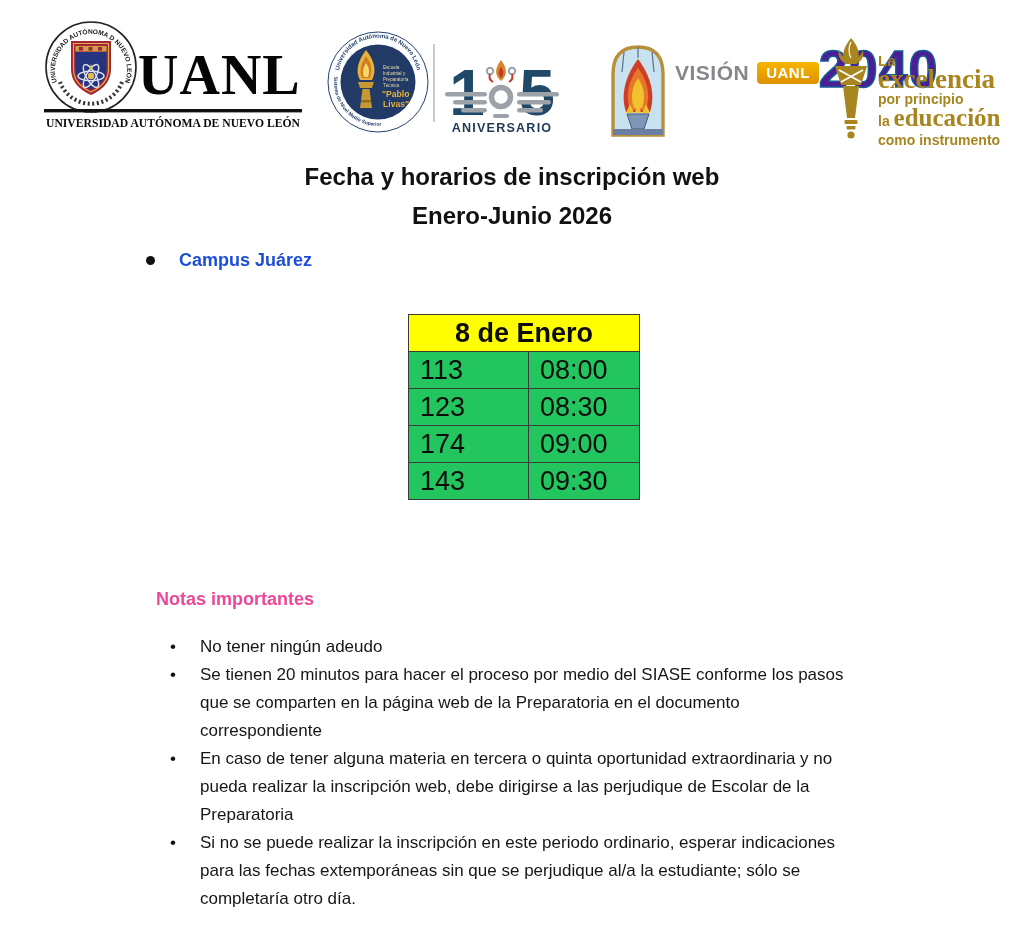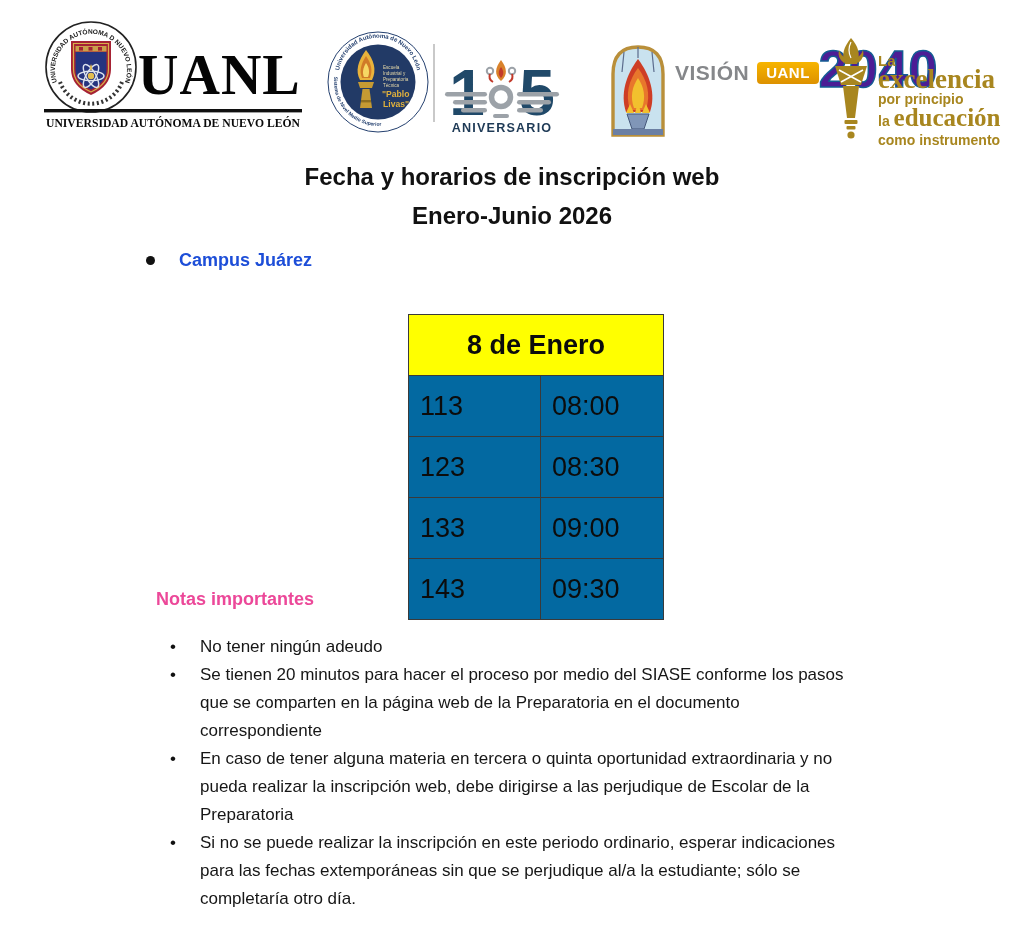--- a/index.html
+++ b/index.html
@@ -32,26 +32,26 @@
   .m-como{font-size:14px;line-height:16px;font-weight:600;}
   
   .doc-title{position:absolute;left:0;top:157px;width:1024px;text-align:center;
     font-weight:700;font-size:24px;line-height:39px;color:#111;}
   
   .campus-row{position:absolute;left:146px;top:250px;display:flex;align-items:center;}
   .campus-dot{width:9px;height:9px;border-radius:50%;background:#111;margin-right:24px;}
   .campus-label{font-weight:700;font-size:18px;color:#1d4ed8;}
   
   .sched{position:absolute;left:408px;top:314px;border-collapse:collapse;}
-  .sched td{border:1.6px solid #3a3a3a;font-size:27px;color:#0c0c0c;height:36px;padding:12px;}
+  .sched td{border:1.6px solid #3a3a3a;font-size:27px;color:#0c0c0c;height:36px;padding:0;}
   .sched .hdr{background:#ffff00;text-align:center;}
   .sched .date-cell{font-weight:700;}
   .sched .c1{width:108px;}
   .sched .c2{width:99px;}
-  .sched .data{background:#0369a1;text-align:left;padding-left:11px;}
+  .sched .data{background:#22c55e;text-align:left;padding-left:11px;}
   
   .notes-heading{position:absolute;left:156px;top:589px;font-weight:700;font-size:18px;color:#ec4899;}
   .notes-list{position:absolute;left:170px;top:633px;width:720px;}
   .note-item{display:flex;align-items:flex-start;}
   .note-bullet{width:30px;flex:0 0 30px;font-size:17px;line-height:28px;color:#111;}
   .note-text{width:660px;font-size:17px;line-height:28px;color:#161616;}
   svg text{font-family:"Liberation Sans", sans-serif;}
   svg .serif{font-family:"Liberation Serif", serif;}
 </style>
 </head>
@@ -207,21 +207,21 @@
       </tr>
       <tr>
         <td class="data c1">113</td>
         <td class="data c2">08:00</td>
       </tr>
       <tr>
         <td class="data c1">123</td>
         <td class="data c2">08:30</td>
       </tr>
       <tr>
-        <td class="data c1">133</td>
+        <td class="data c1">174</td>
         <td class="data c2">09:00</td>
       </tr>
       <tr>
         <td class="data c1">143</td>
         <td class="data c2">09:30</td>
       </tr>
     </tbody>
   </table>
 
   <div class="notes-heading">Notas importantes</div>

